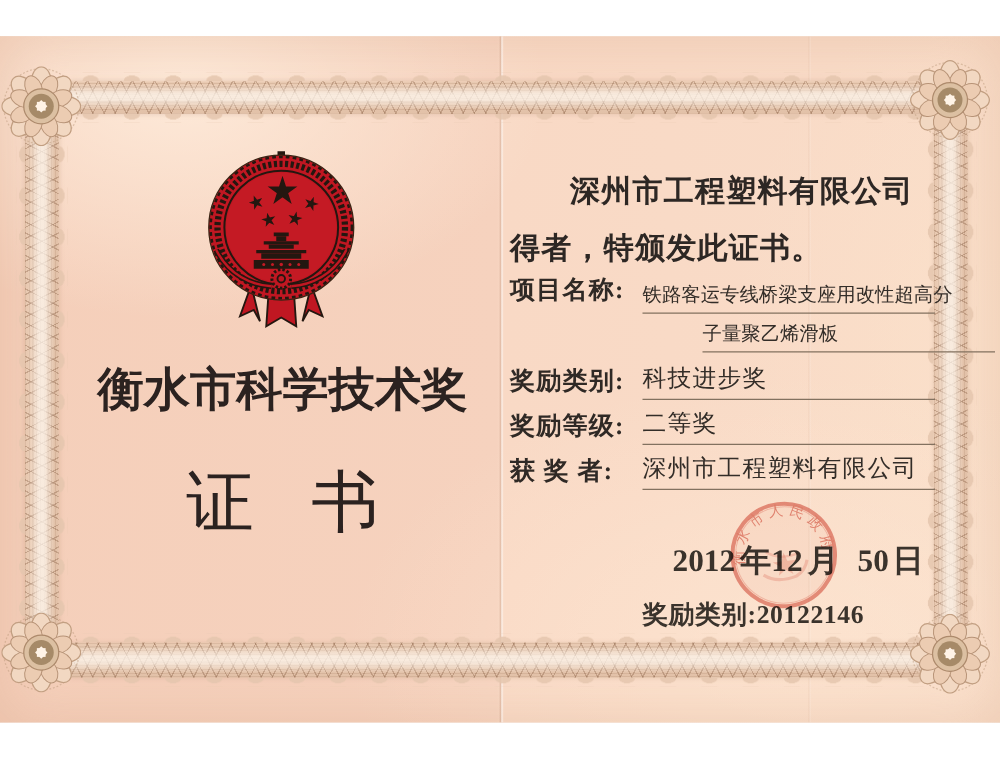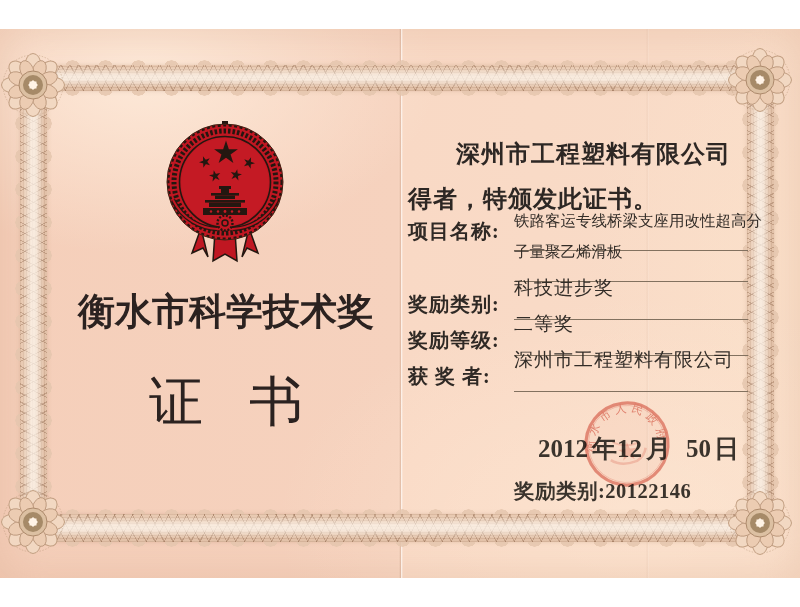--- a/index.html
+++ b/index.html
@@ -79,25 +79,25 @@
     font-size:54px;font-weight:400;color:#2b2220;line-height:58px;
   }
   .doc-title span{display:inline-block;margin:0 23px;}
   
   .intro{position:absolute;left:408px;top:103px;width:356px;
     font-size:24px;line-height:45px;font-weight:600;color:#2d2724;letter-spacing:1px;}
   .intro .l1{text-indent:48px;}
   .frow-label{position:absolute;left:408px;height:28px;
     font-size:20px;font-weight:700;color:#2f2925;letter-spacing:1px;white-space:nowrap;}
   .fvalue{position:absolute;left:514px;width:234px;border-bottom:1px solid #82715f;
-    display:flex;align-items:flex-end;padding-bottom:18px;box-sizing:border-box;
+    display:flex;align-items:flex-end;padding-bottom:3px;box-sizing:border-box;
     color:#332d28;font-weight:500;white-space:nowrap;}
   .lab-1{top:189px;} .lab-2{top:262px;} .lab-3{top:298px;} .lab-4{top:334px;}
   .val-1a{top:197px;height:25px;font-size:15.5px;letter-spacing:0px;}
-  .val-1b{top:228px;height:25px;font-size:15.5px;}
+  .val-1b{top:228px;height:25px;font-size:15.5px;margin-left:48px;}
   .val-2{top:264px;height:27px;font-size:19px;letter-spacing:1px;}
   .val-3{top:300px;height:27px;font-size:19px;letter-spacing:1px;}
   .val-4{top:336px;height:27px;font-size:19px;letter-spacing:1px;}
   .date-row{position:absolute;left:538px;top:403px;height:30px;white-space:nowrap;
     font-size:25px;color:#3a332c;font-weight:600;}
   .date-row .gap-a{margin-left:4px;} .date-row .gap-b{}
   .date-row .gap-c{margin-left:4px;} .date-row .gap-d{margin-left:15px;}
   .date-row .gap-e{margin-left:3px;}
   .certno{position:absolute;left:514px;top:448px;font-size:20.5px;letter-spacing:.5px;
     color:#3a332c;font-weight:600;white-space:nowrap;}

